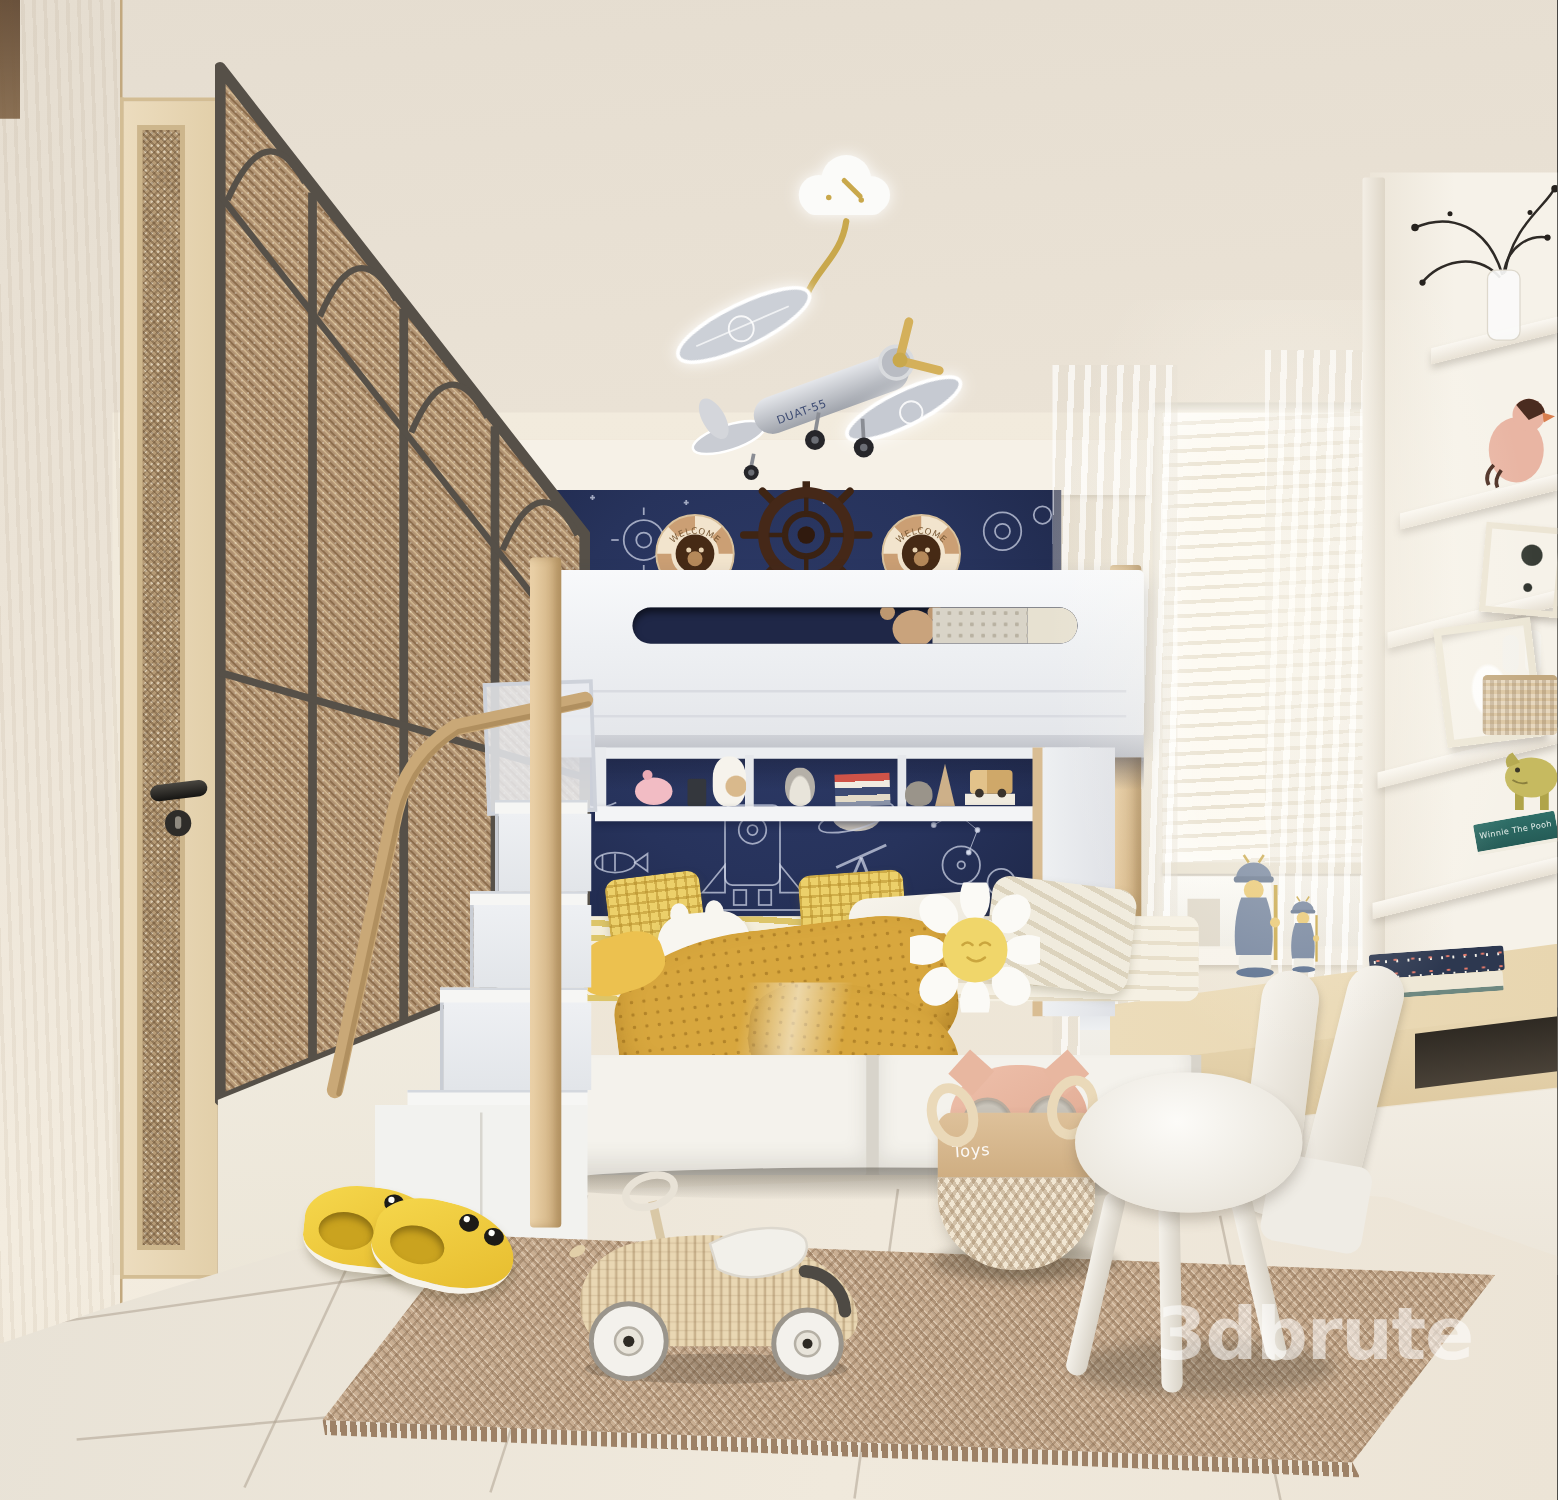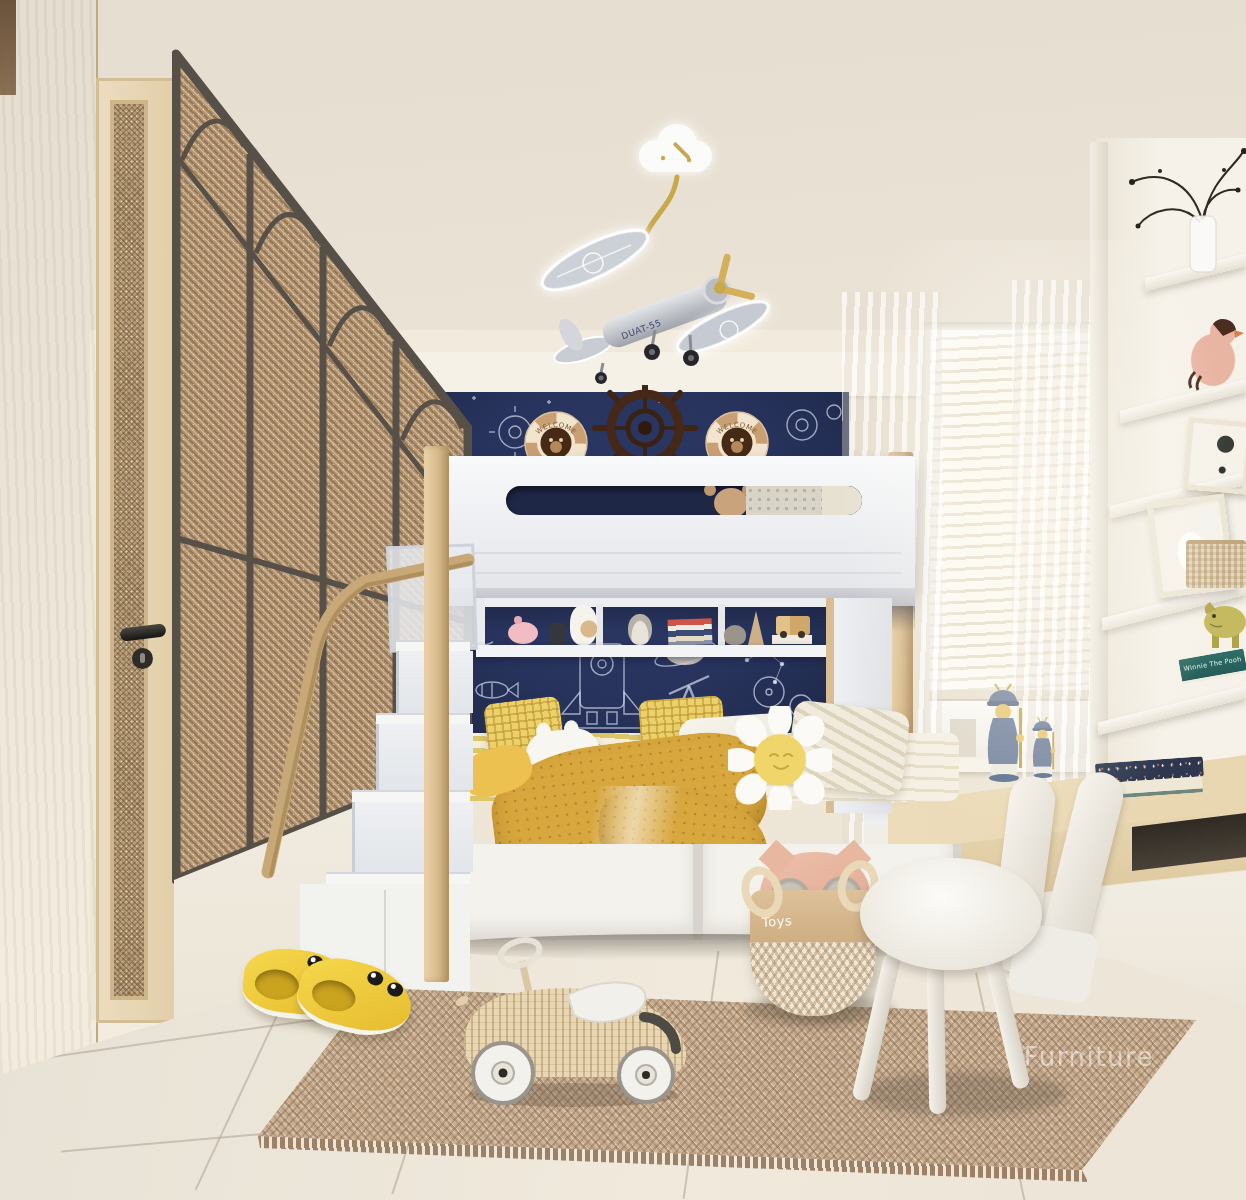--- a/index.html
+++ b/index.html
@@ -701,15 +701,15 @@
       <circle cx="186" cy="253" r="8" fill="#26262a"></circle>
         <circle cx="186" cy="253" r="3" fill="#6b6e75"></circle>
       <circle cx="96" cy="273" r="6" fill="#26262a"></circle>
         <circle cx="96" cy="273" r="2.5" fill="#6b6e75"></circle>
     </g>
   </svg>
 
   <div class="abs glow"></div>
 
   <div class="abs wm">
-    <div class="wm-tag">Furniture</div>
+    <div class="wm-brand">3dbrute</div>
   </div>
 </div>
 
 </body></html>

